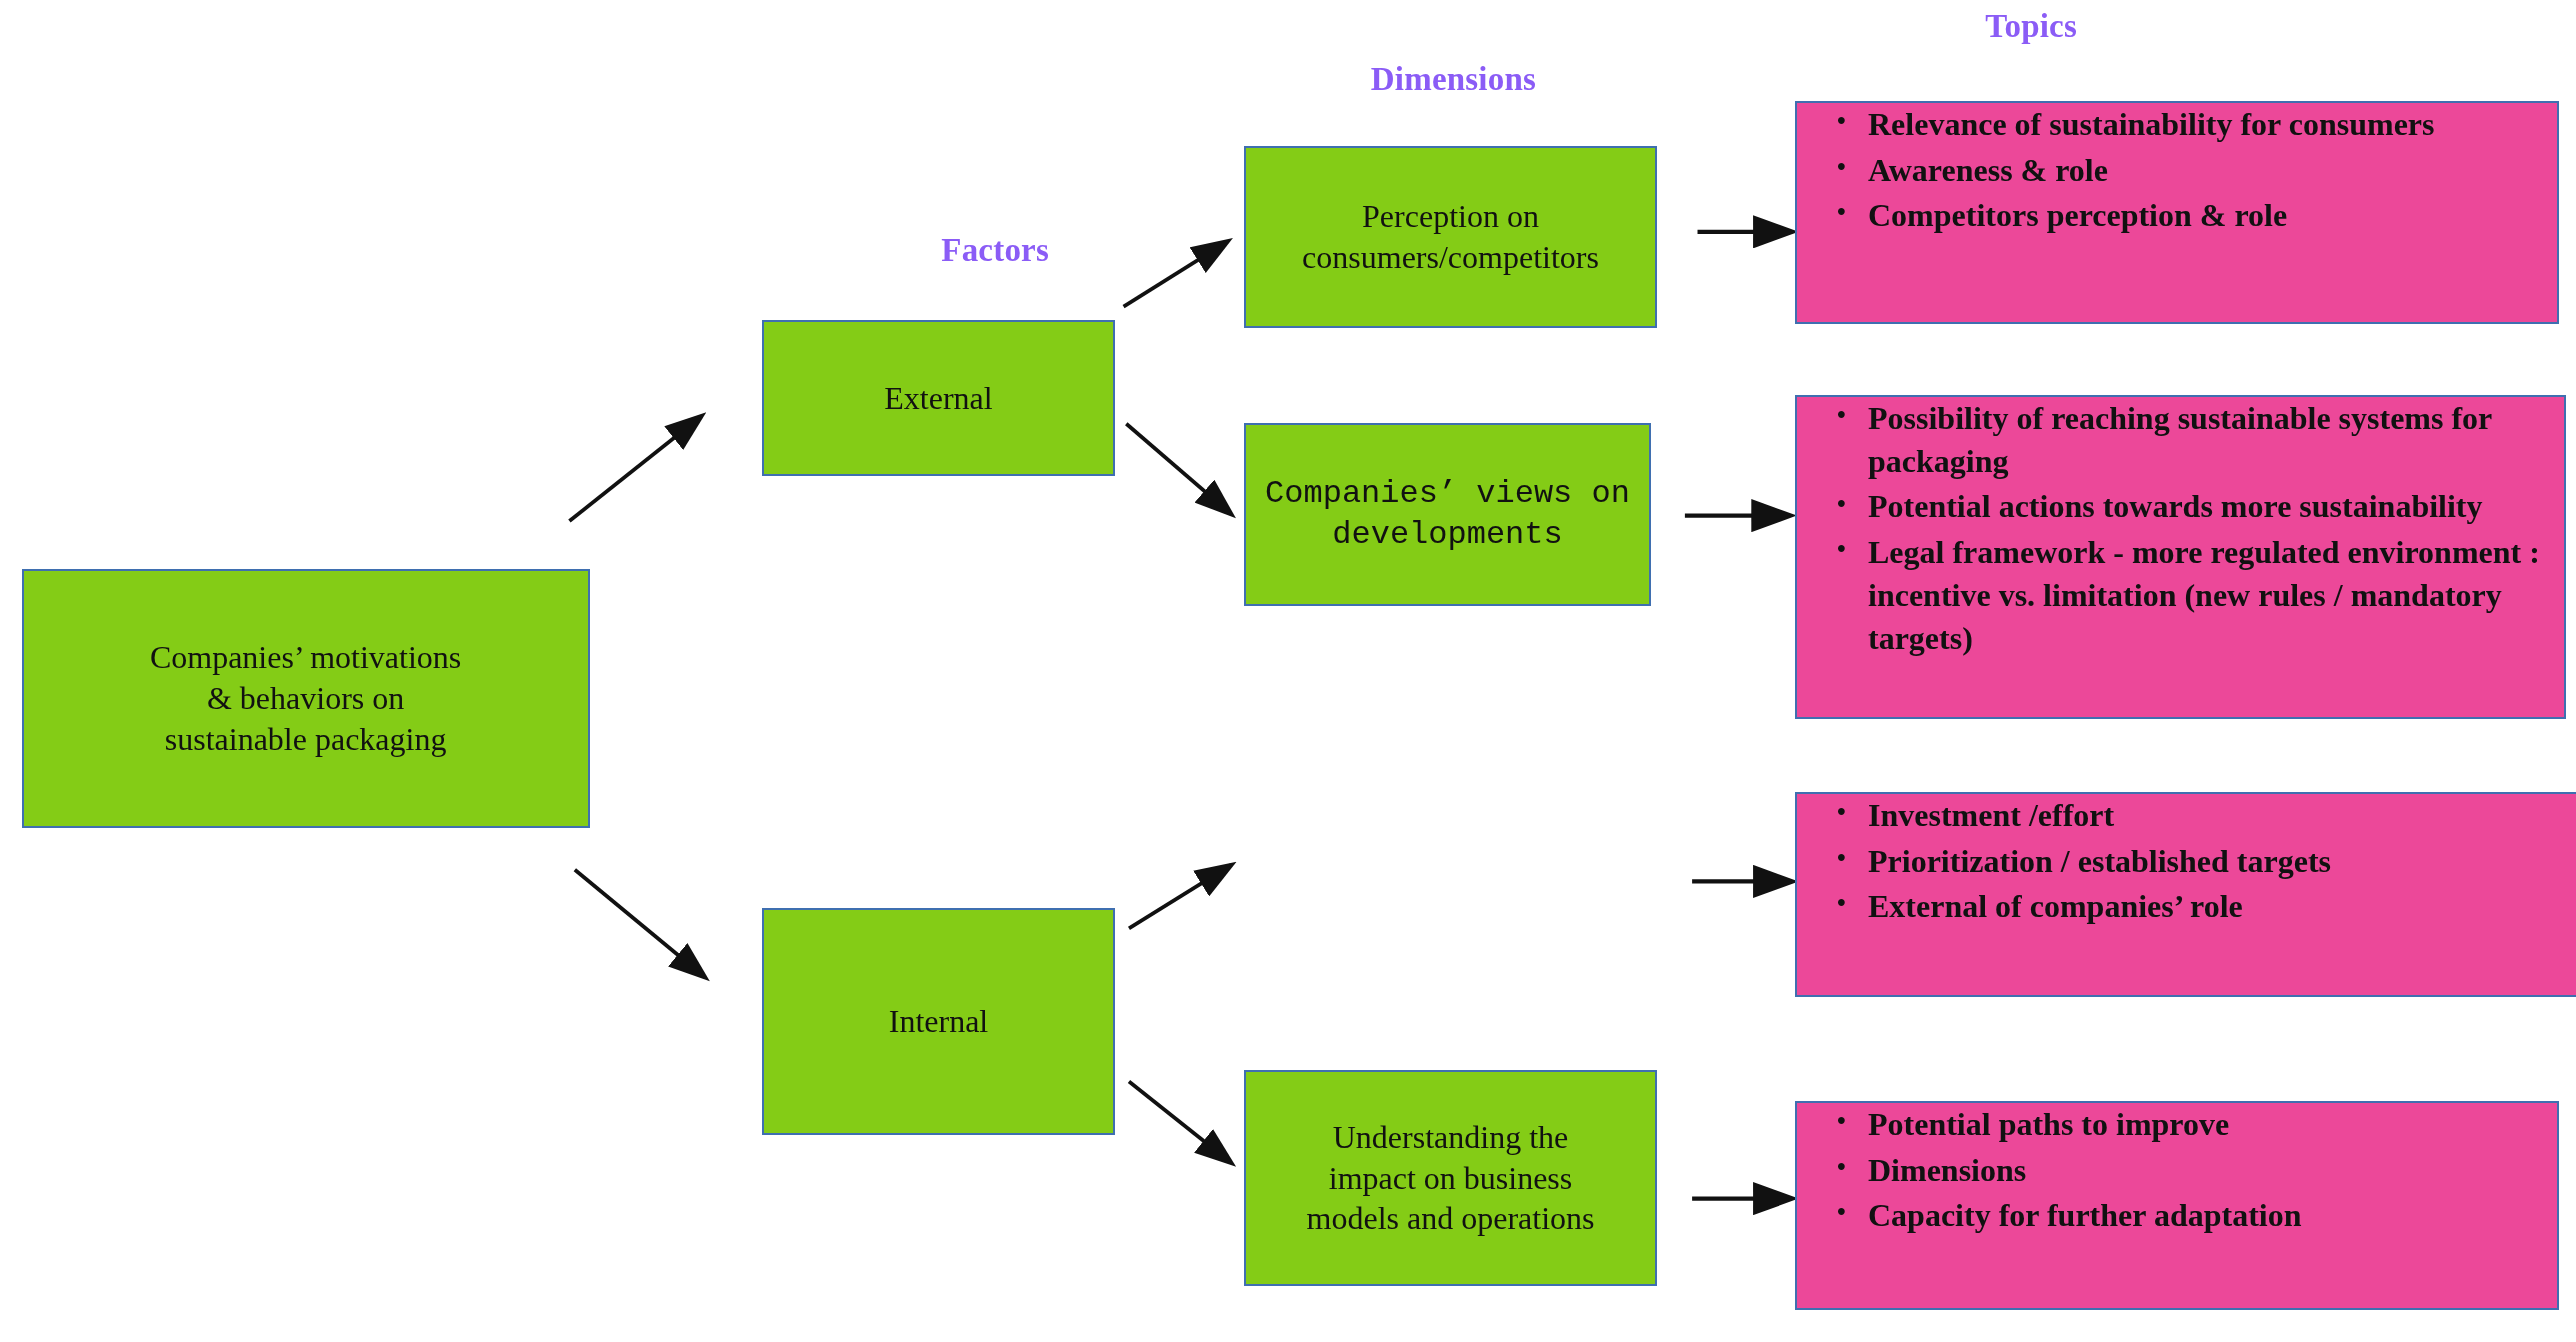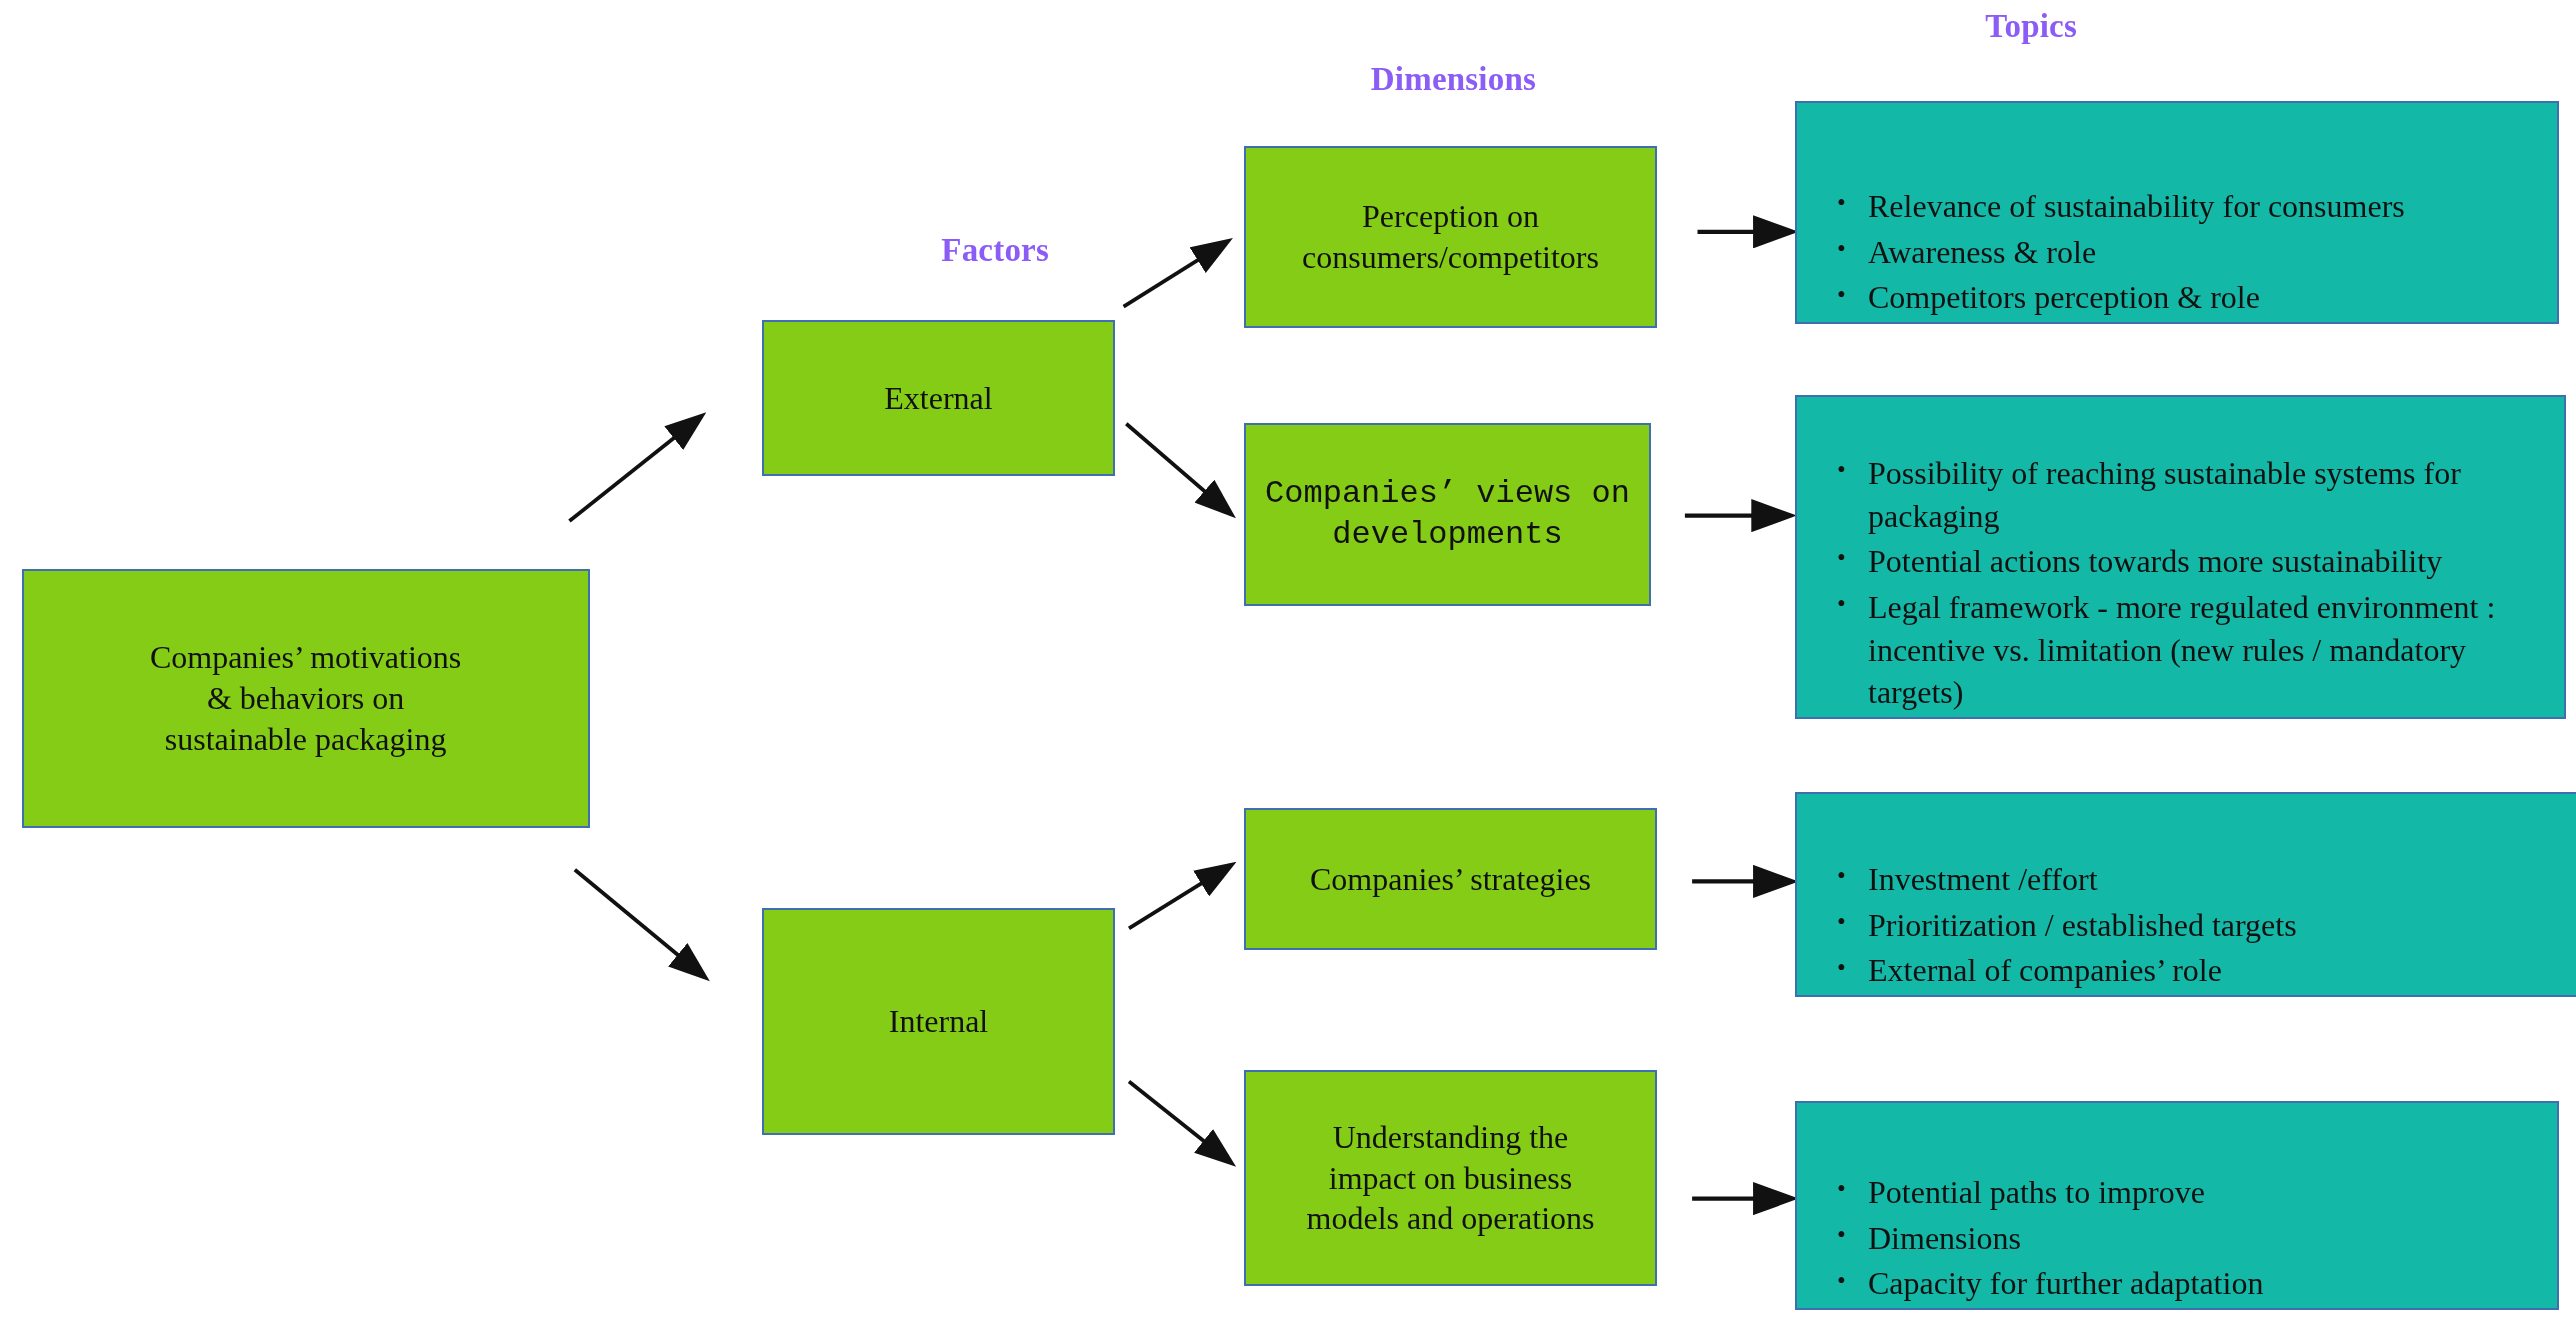--- a/index.html
+++ b/index.html
@@ -38,23 +38,24 @@
     font-size: 32px;
     line-height: 1.28;
     text-align: center;
     color: #111111;
     padding: 0 9px;
   }
   .topic-box {
     position: absolute;
     box-sizing: border-box;
     border: 2.7px solid #3f6fb0;
-    background: #14b8a6;
+    background: #ec4899;
     display: flex;
-    align-items: flex-end;
+    align-items: flex-start;
+    font-weight: bold;
   }
   .topic-list {
     margin: 0;
     padding: 0 23.4px 0 40px;
     list-style: none;
     width: 100%;
   }
   .topic-list li {
     position: relative;
     font-size: 32px;
@@ -143,23 +144,20 @@
     </div>
   </div>
 
   <div class="node" style="left:1244px; top:423px; width:407px; height:183px;font-family:Liberation Mono, monospace;">
     <div class="node-label">
       <div>Companies’ views on</div>
       <div>developments</div>
     </div>
   </div>
 
-  <div class="node" style="left:1244px; top:808px; width:413px; height:142px;">
-    <div class="node-label">Companies’ strategies</div>
-  </div>
 
   <div class="node" style="left:1244px; top:1070px; width:413px; height:216px;">
     <div class="node-label">
       <div>Understanding the</div>
       <div>impact on business</div>
       <div>models and operations</div>
     </div>
   </div>
 
   <div class="topic-box" style="left:1795px; top:101px; width:764px; height:223px;">

